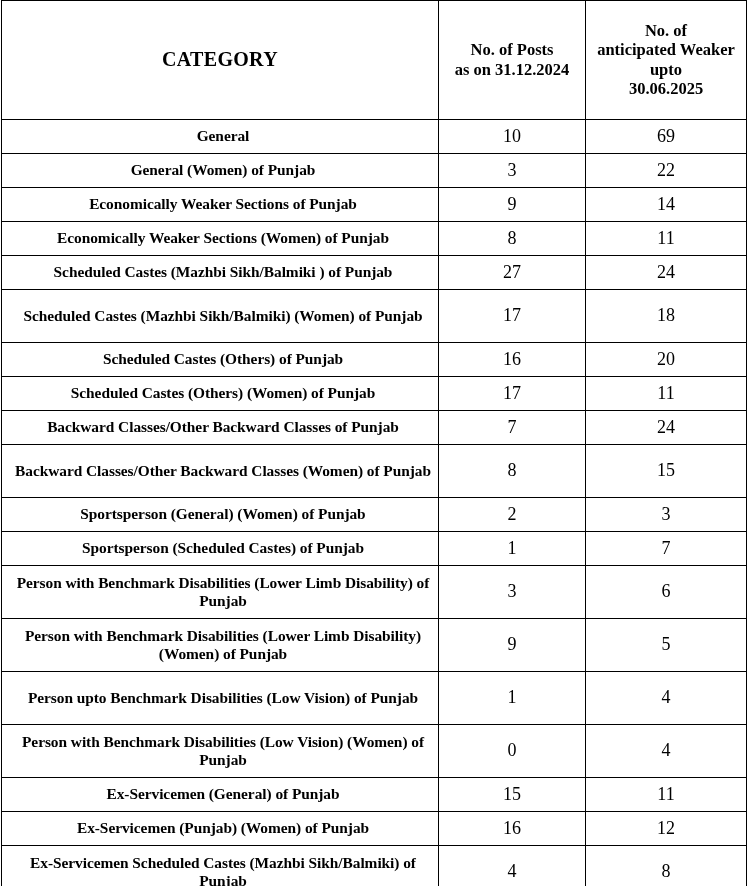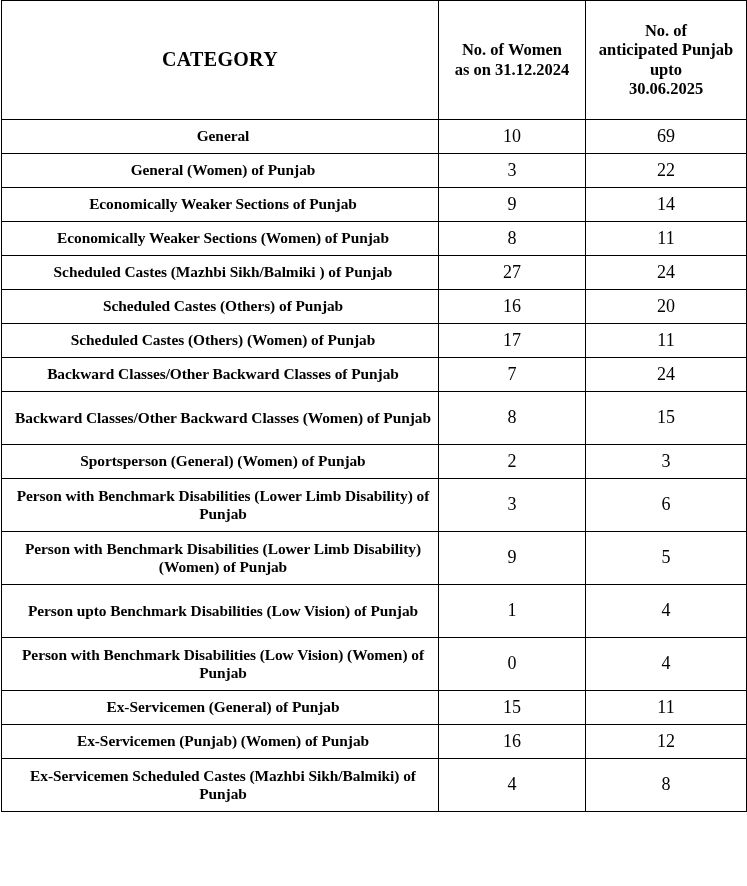--- a/index.html
+++ b/index.html
@@ -80,26 +80,26 @@
   <table class="posts-table">
     <colgroup>
       <col class="c-category">
       <col class="c-current">
       <col class="c-anticipated">
     </colgroup>
     <thead>
       <tr>
         <th class="h-category">CATEGORY</th>
         <th class="h-current">
-          <span class="hdr-line">No. of Women</span>
+          <span class="hdr-line">No. of Posts</span>
           <span class="hdr-line">as on 31.12.2024</span>
         </th>
         <th class="h-anticipated">
           <span class="hdr-line">No. of</span>
-          <span class="hdr-line">anticipated Punjab</span>
+          <span class="hdr-line">anticipated Weaker</span>
           <span class="hdr-line">upto</span>
           <span class="hdr-line">30.06.2025</span>
         </th>
       </tr>
     </thead>
     <tbody id="table-body">
         <tr class="r1">
           <td class="cat">General</td>
           <td class="num">10</td>
           <td class="num">69</td>
@@ -117,20 +117,25 @@
         <tr class="r1">
           <td class="cat">Economically Weaker Sections (Women) of Punjab</td>
           <td class="num">8</td>
           <td class="num">11</td>
         </tr>
         <tr class="r1">
           <td class="cat">Scheduled Castes (Mazhbi Sikh/Balmiki ) of Punjab</td>
           <td class="num">27</td>
           <td class="num">24</td>
         </tr>
+        <tr class="r2">
+          <td class="cat">Scheduled Castes (Mazhbi Sikh/Balmiki) (Women) of Punjab</td>
+          <td class="num">17</td>
+          <td class="num">18</td>
+        </tr>
         <tr class="r1">
           <td class="cat">Scheduled Castes (Others) of Punjab</td>
           <td class="num">16</td>
           <td class="num">20</td>
         </tr>
         <tr class="r1">
           <td class="cat">Scheduled Castes (Others) (Women) of Punjab</td>
           <td class="num">17</td>
           <td class="num">11</td>
         </tr>
@@ -142,20 +147,25 @@
         <tr class="r2">
           <td class="cat">Backward Classes/Other Backward Classes (Women) of Punjab</td>
           <td class="num">8</td>
           <td class="num">15</td>
         </tr>
         <tr class="r1">
           <td class="cat">Sportsperson (General) (Women) of Punjab</td>
           <td class="num">2</td>
           <td class="num">3</td>
         </tr>
+        <tr class="r1">
+          <td class="cat">Sportsperson (Scheduled Castes) of Punjab</td>
+          <td class="num">1</td>
+          <td class="num">7</td>
+        </tr>
         <tr class="r2">
           <td class="cat">Person with Benchmark Disabilities (Lower Limb Disability) of Punjab</td>
           <td class="num">3</td>
           <td class="num">6</td>
         </tr>
         <tr class="r2">
           <td class="cat">Person with Benchmark Disabilities (Lower Limb Disability) (Women) of Punjab</td>
           <td class="num">9</td>
           <td class="num">5</td>
         </tr>

